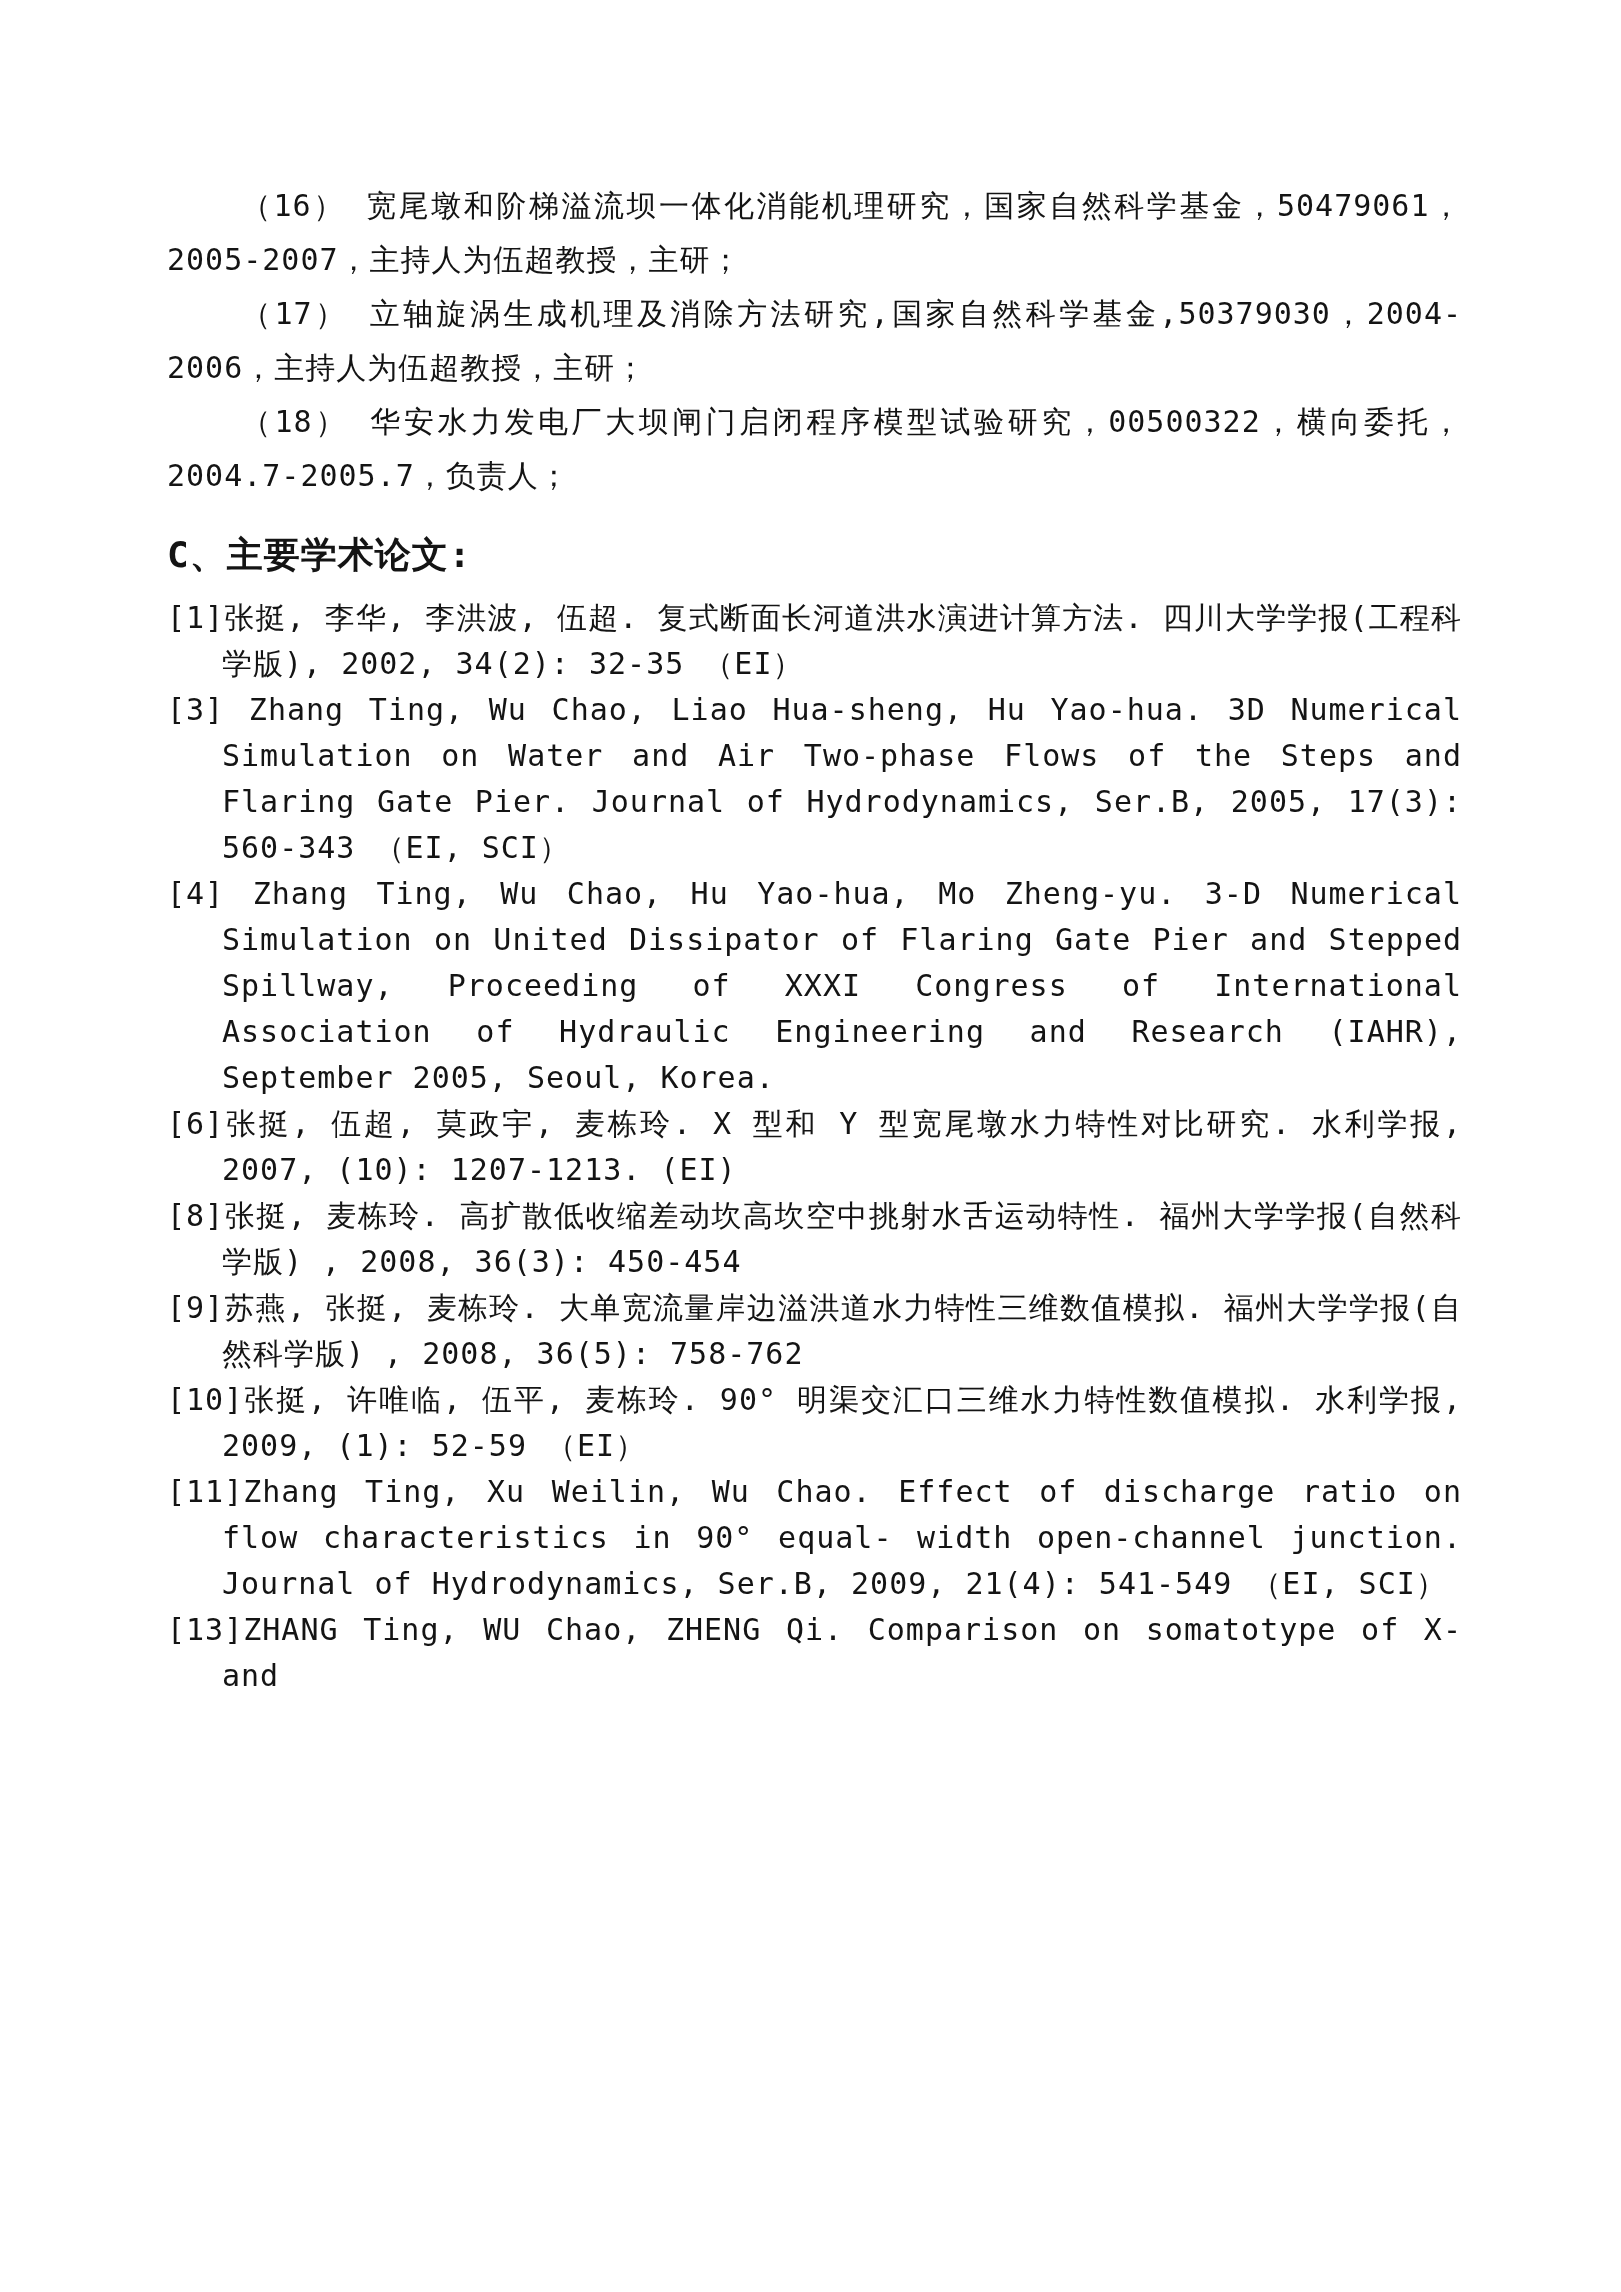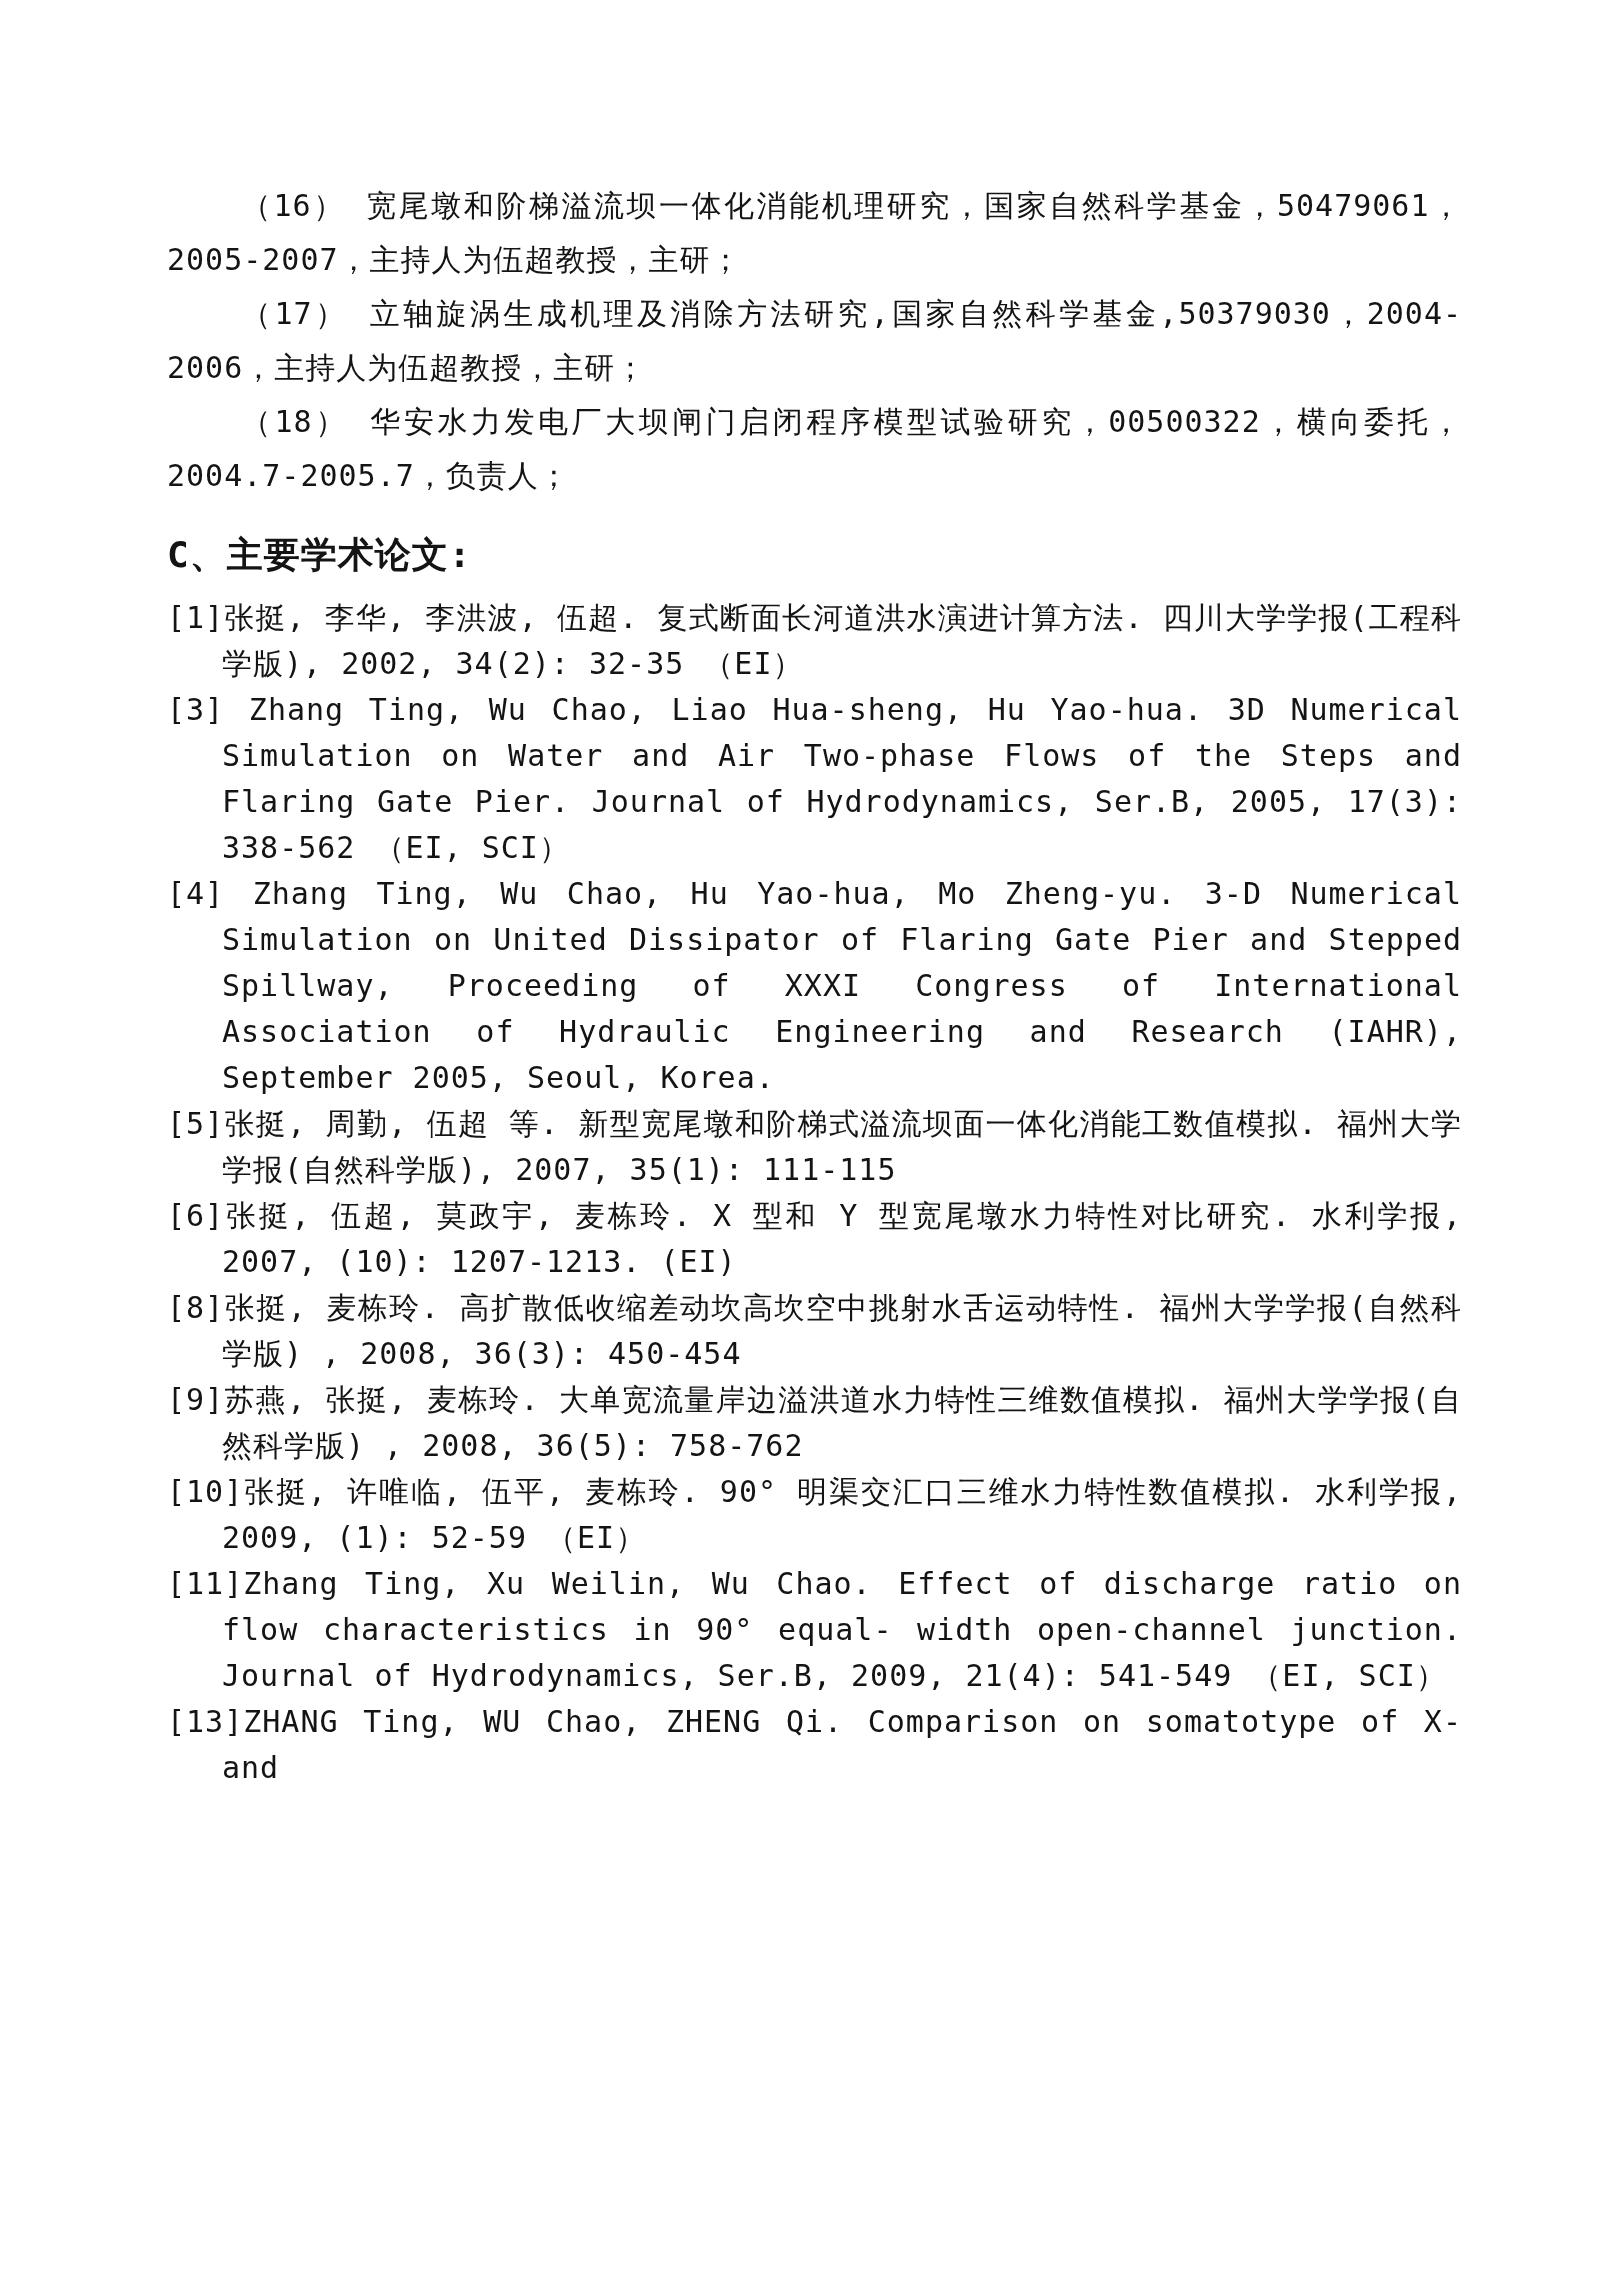--- a/index.html
+++ b/index.html
@@ -53,23 +53,22 @@
   <div>
     <p class="project">（16） 宽尾墩和阶梯溢流坝一体化消能机理研究，国家自然科学基金，50479061，2005-2007，主持人为伍超教授，主研；</p>
     <p class="project">（17） 立轴旋涡生成机理及消除方法研究,国家自然科学基金,50379030，2004-2006，主持人为伍超教授，主研；</p>
     <p class="project">（18） 华安水力发电厂大坝闸门启闭程序模型试验研究，00500322，横向委托，2004.7-2005.7，负责人；</p>
   </div>
 
   <h2 class="section-heading">C、主要学术论文:</h2>
 
   <div>
     <p class="ref"><span class="marker">[1]</span><span>张挺, 李华, 李洪波, 伍超. 复式断面长河道洪水演进计算方法.  四川大学学报(工程科学版), 2002, 34(2): 32-35 （EI）</span></p>
-    <p class="ref"><span class="marker">[3]</span><span> Zhang Ting, Wu Chao, Liao Hua-sheng, Hu Yao-hua. 3D Numerical Simulation on Water and Air Two-phase Flows of the Steps and Flaring Gate Pier. Journal of Hydrodynamics, Ser.B, 2005, 17(3): 338-562 （EI, SCI）</span></p>
+    <p class="ref"><span class="marker">[3]</span><span> Zhang Ting, Wu Chao, Liao Hua-sheng, Hu Yao-hua. 3D Numerical Simulation on Water and Air Two-phase Flows of the Steps and Flaring Gate Pier. Journal of Hydrodynamics, Ser.B, 2005, 17(3): 560-343 （EI, SCI）</span></p>
     <p class="ref"><span class="marker">[4]</span><span> Zhang Ting, Wu Chao, Hu Yao-hua, Mo Zheng-yu.  3-D Numerical Simulation on United Dissipator of Flaring Gate Pier and Stepped Spillway, Proceeding of XXXI Congress of International Association of Hydraulic Engineering and Research (IAHR), September 2005, Seoul, Korea.</span></p>
-    <p class="ref"><span class="marker">[5]</span><span>张挺, 周勤, 伍超 等. 新型宽尾墩和阶梯式溢流坝面一体化消能工数值模拟. 福州大学学报(自然科学版), 2007, 35(1): 111-115</span></p>
     <p class="ref"><span class="marker">[6]</span><span>张挺, 伍超, 莫政宇, 麦栋玲. X 型和 Y 型宽尾墩水力特性对比研究. 水利学报, 2007, (10): 1207-1213.  (EI)</span></p>
     <p class="ref"><span class="marker">[8]</span><span>张挺, 麦栋玲. 高扩散低收缩差动坎高坎空中挑射水舌运动特性. 福州大学学报(自然科学版) , 2008, 36(3): 450-454</span></p>
     <p class="ref"><span class="marker">[9]</span><span>苏燕, 张挺, 麦栋玲. 大单宽流量岸边溢洪道水力特性三维数值模拟. 福州大学学报(自然科学版) , 2008, 36(5): 758-762</span></p>
     <p class="ref"><span class="marker">[10]</span><span>张挺, 许唯临, 伍平, 麦栋玲. 90° 明渠交汇口三维水力特性数值模拟. 水利学报, 2009, (1): 52-59 （EI）</span></p>
     <p class="ref"><span class="marker">[11]</span><span>Zhang Ting, Xu Weilin, Wu Chao. Effect of discharge ratio on flow characteristics in 90° equal- width open-channel junction. Journal of Hydrodynamics, Ser.B, 2009, 21(4): 541-549 （EI, SCI）</span></p>
     <p class="ref"><span class="marker">[13]</span><span>ZHANG Ting, WU Chao, ZHENG Qi. Comparison on somatotype of X- and</span></p>
   </div>
 
 </div>
 

